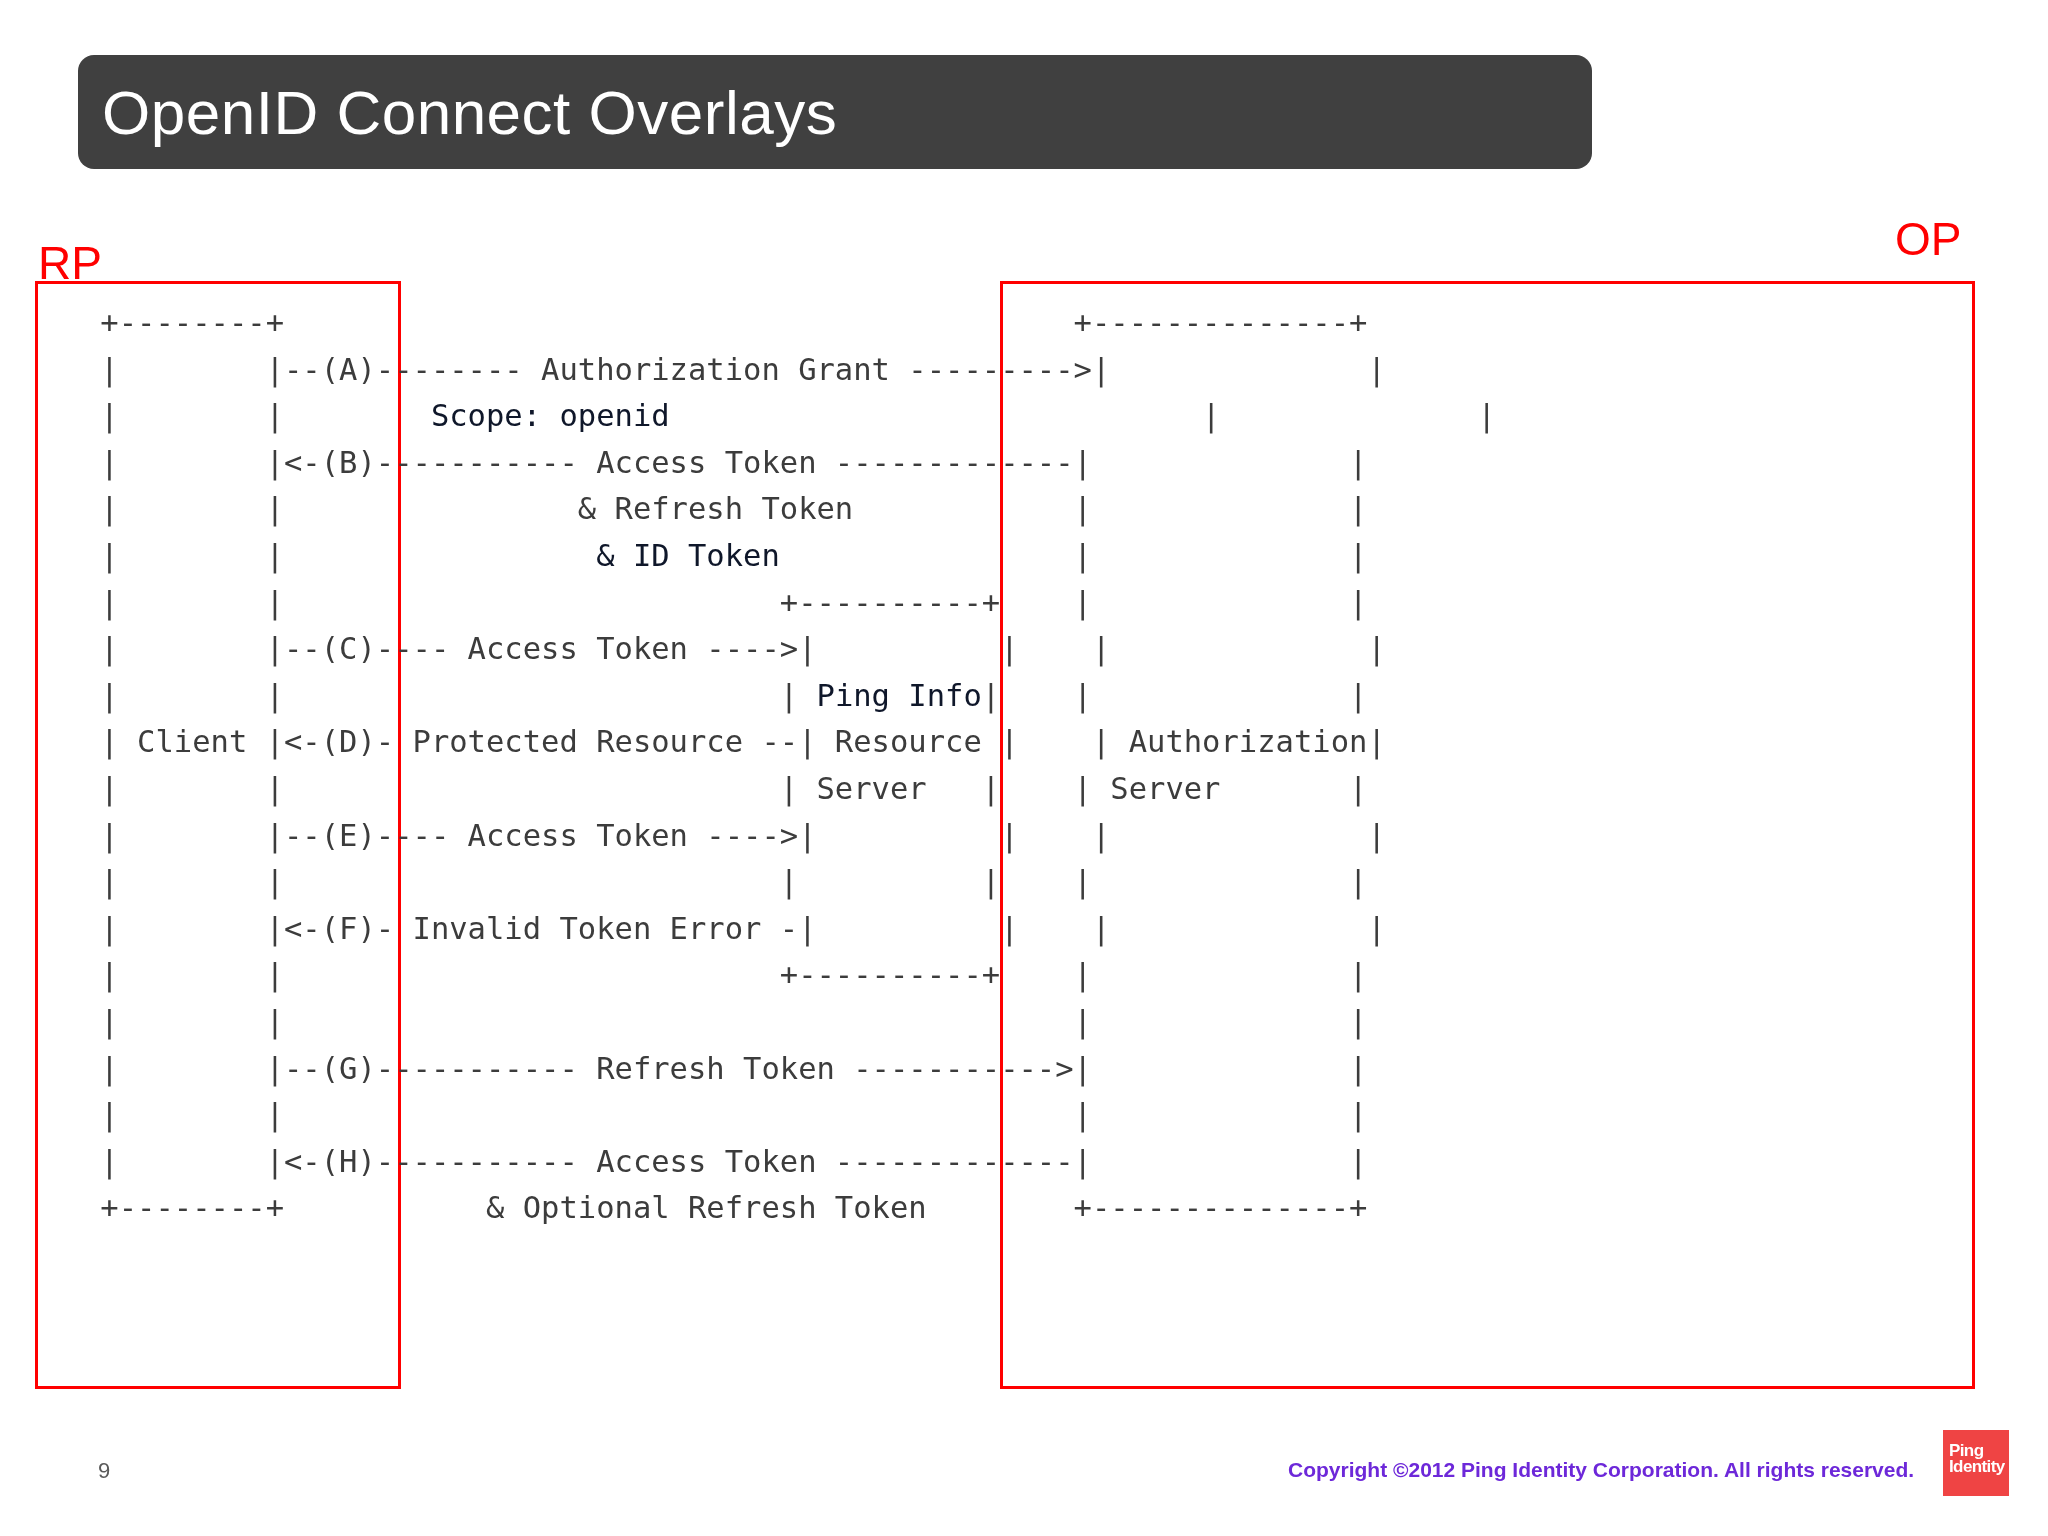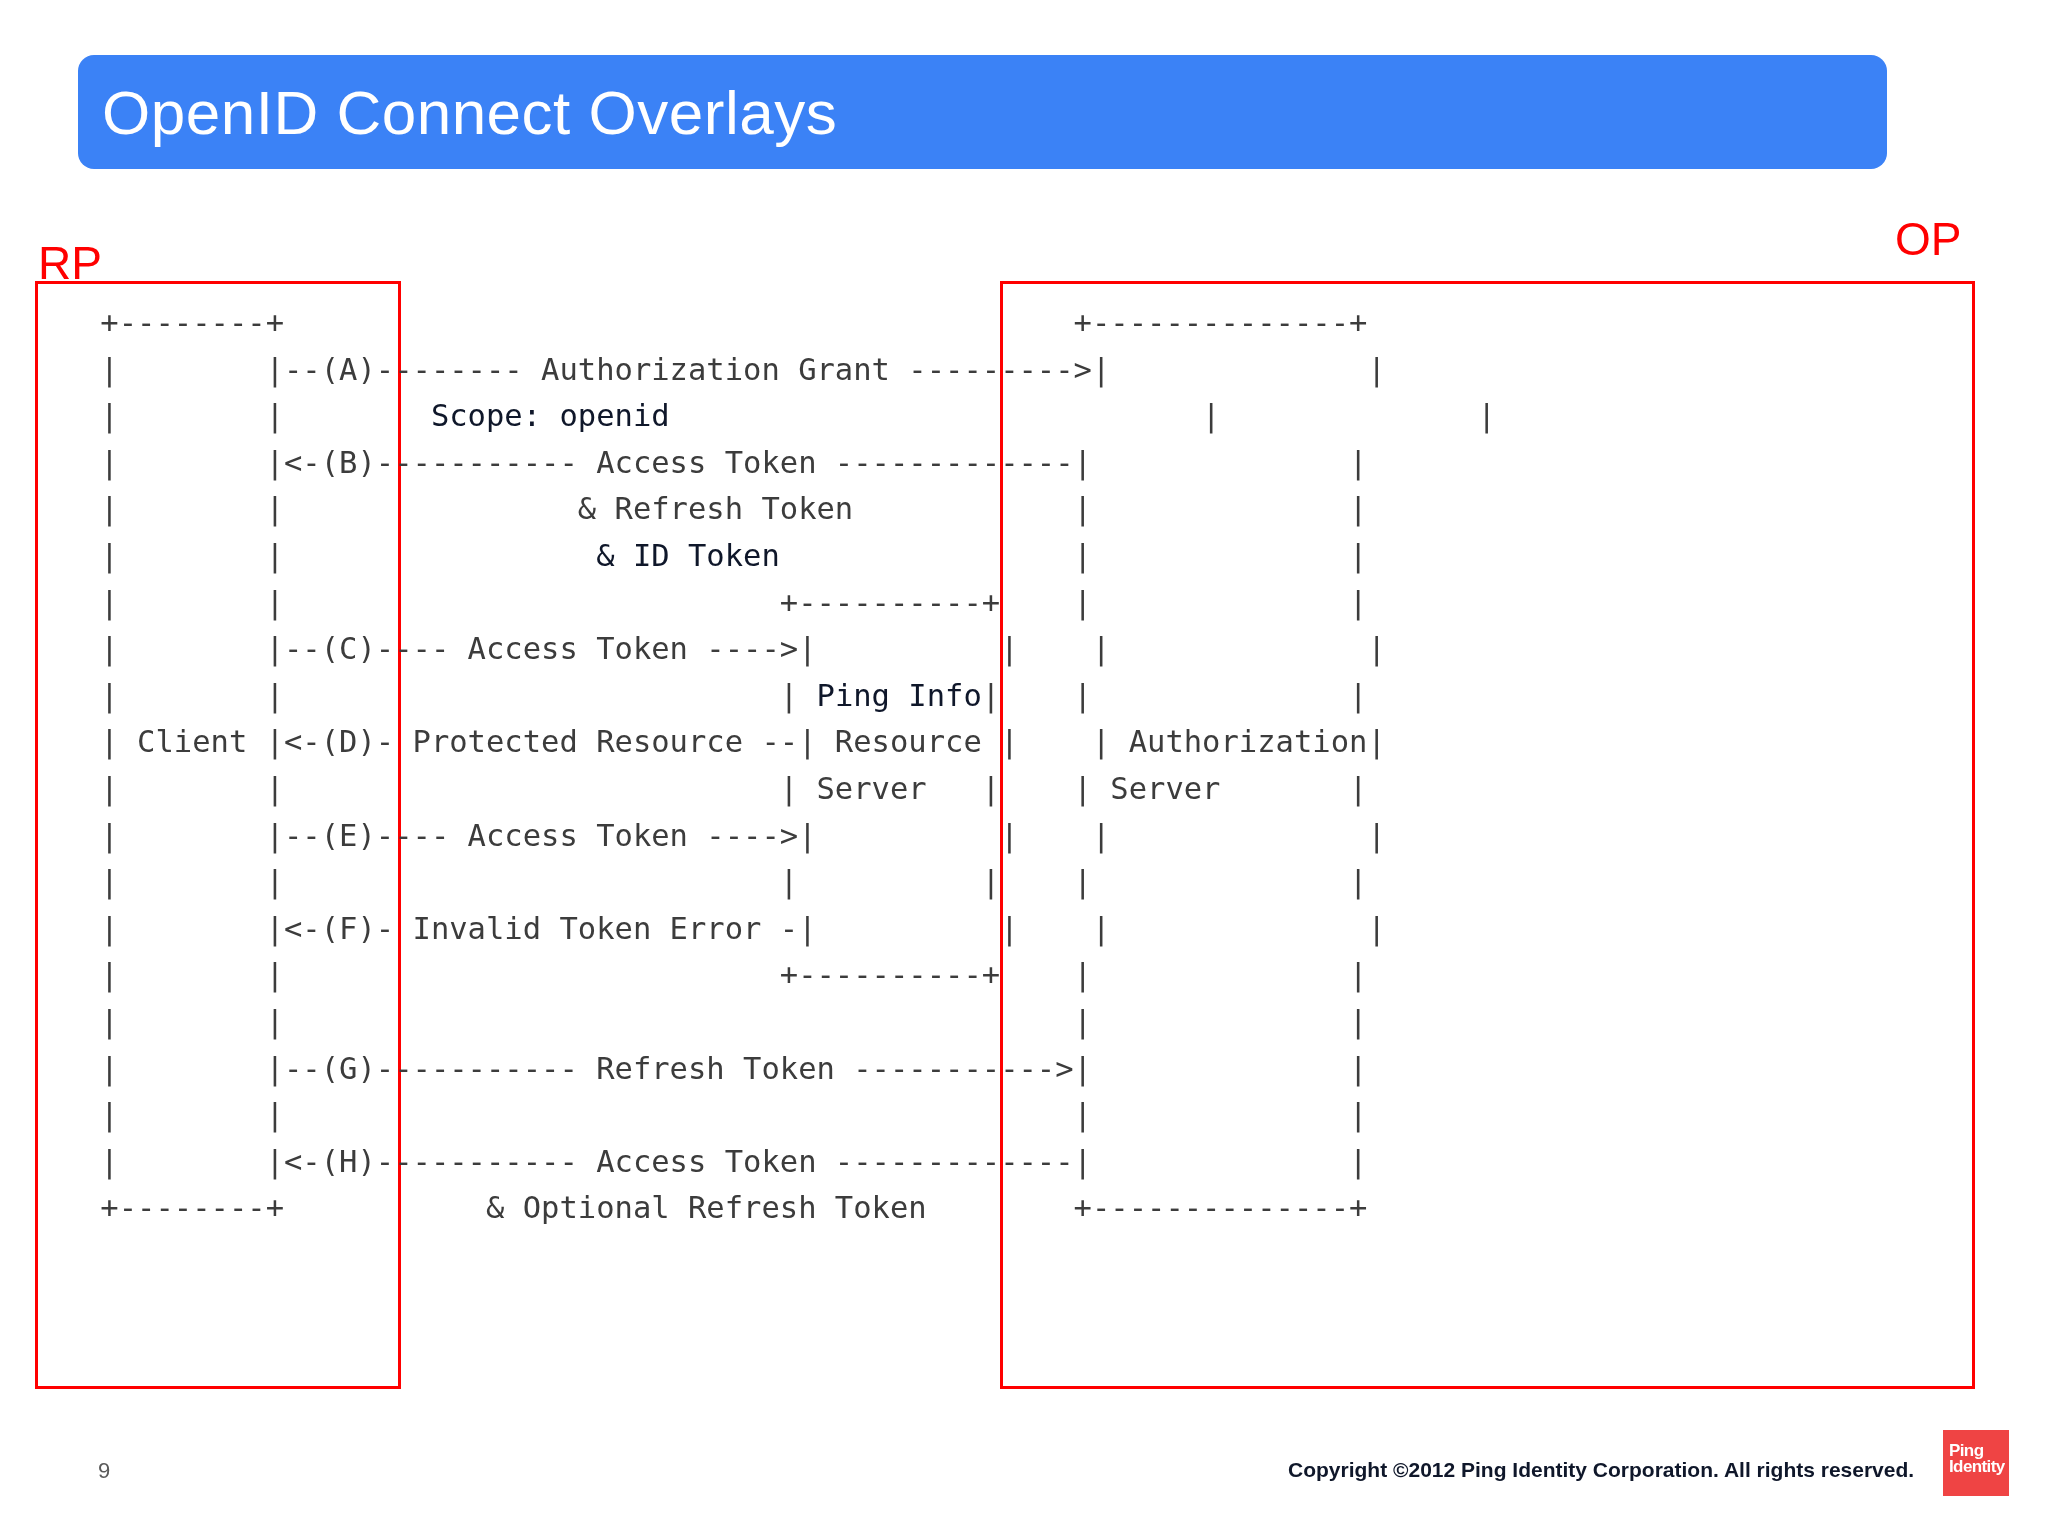--- a/index.html
+++ b/index.html
@@ -13,23 +13,23 @@
     position: relative;
     overflow: hidden;
     font-family: "Liberation Sans", sans-serif;
   }
 
   
   #title-bar {
     position: absolute;
     left: 78px;
     top: 55px;
-    width: 1809px;
+    width: 1514px;
     height: 114px;
-    background: #3b82f6;
+    background: #404040;
     border-radius: 16px;
     box-sizing: border-box;
     padding-left: 48px;
   }
   #title-text {
     position: absolute;
     left: 24px;
     top: 50%;
     transform: translateY(-50%);
     color: #ffffff;
@@ -91,21 +91,21 @@
     color: #5A5A5A;
     white-space: nowrap;
   }
   #copyright-text {
     position: absolute;
     left: 1288px;
     top: 1458px;
     font-family: "Liberation Sans", sans-serif;
     font-size: 21px;
     font-weight: bold;
-    color: #0f172a;
+    color: #6d28d9;
     white-space: nowrap;
   }
   #ping-logo {
     position: absolute;
     left: 1943px;
     top: 1430px;
     width: 66px;
     height: 66px;
     background: #ef4444;
     overflow: hidden;

